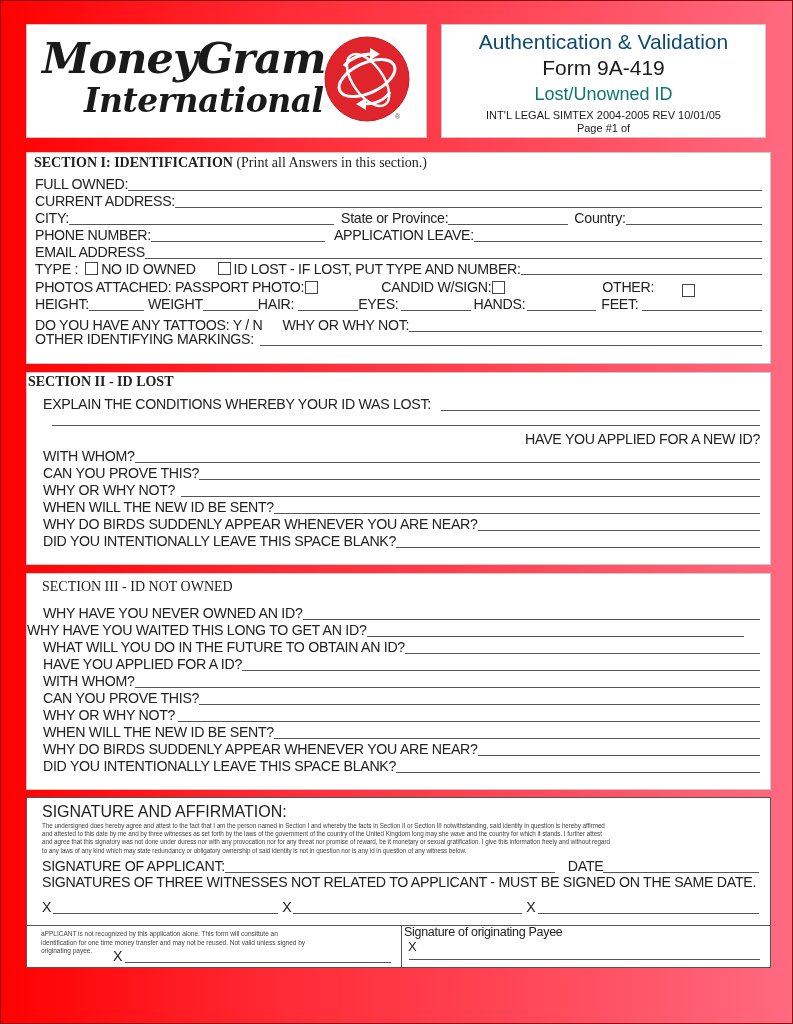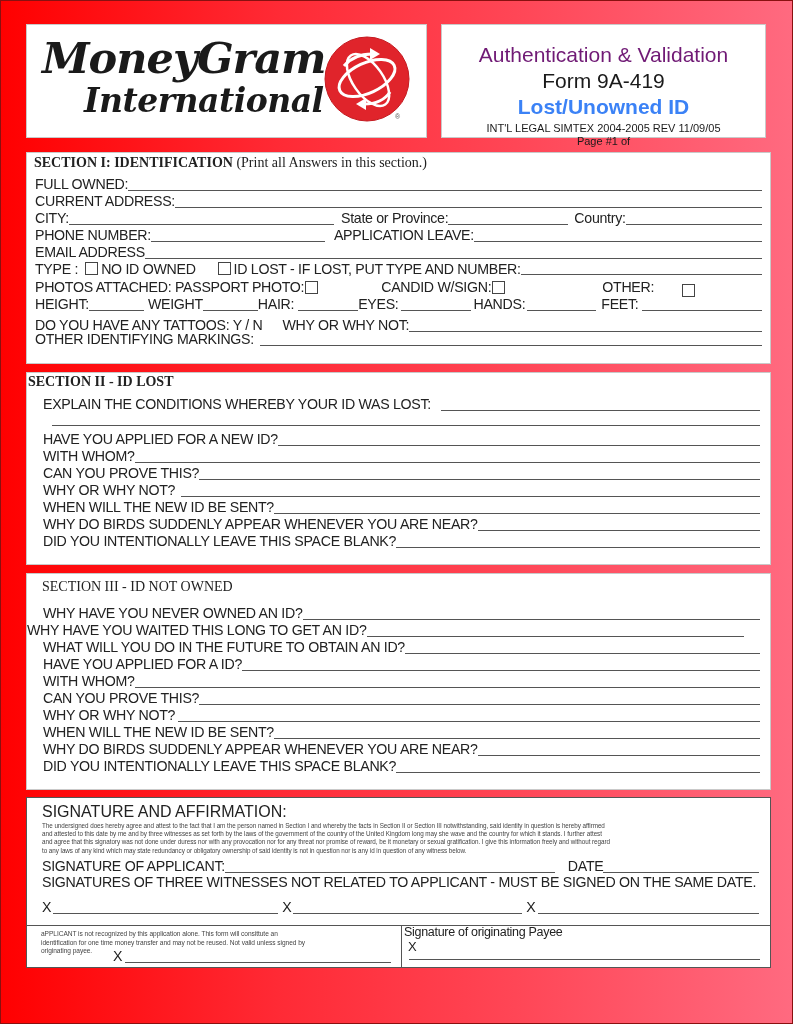--- a/index.html
+++ b/index.html
@@ -23,23 +23,23 @@
     position: absolute; left: 15px; top: 12px;
     font-family: "DejaVu Serif", serif; font-weight: bold; font-style: italic;
     color: #1a1a1a; line-height: 1;
   }
   .logo-line1 { font-size: 43px; letter-spacing: -1px; display: block; }
   .logo-line2 { font-size: 33px; display: block; margin-left: 42px; margin-top: 4px; letter-spacing: -0.5px; }
   .globe {
     position: absolute; left: 297px; top: 11px; width: 86px; height: 86px;
   }
   .reg { position: absolute; left: 368px; top: 88px; font-size: 7px; color: #555; }
-  .t1 { font-size: 21px; line-height: 26px; margin-top: 17px; color: #701a75; }
+  .t1 { font-size: 21px; line-height: 26px; margin-top: 4px; color: #0c4a6e; }
   .t2 { font-size: 21px; line-height: 26px; color: #1a1a1a; }
-  .t3 { font-size: 21px; line-height: 26px; color: #3b82f6; font-weight: bold; }
+  .t3 { font-size: 18px; line-height: 26px; color: #0f766e; }
   .t4 { font-size: 11px; line-height: 13px; margin-top: 2px; color: #1a1a1a; }
   .t5 { font-size: 11px; line-height: 13px; color: #1a1a1a; }
 
   
   #sec1 { left: 25px; top: 151px; width: 745px; height: 212px; }
   #sec2 { left: 25px; top: 371px; width: 745px; height: 193px; }
   #sec3 { left: 25px; top: 572px; width: 745px; height: 217px; }
   #sec4 { left: 25px; top: 796px; width: 745px; height: 171px; border: 1px solid #555; }
 
   .sec-title {
@@ -88,21 +88,21 @@
     <path d="M66 56 Q58 68 40 68" fill="none" stroke="#fff" stroke-width="3"></path>
     <polygon points="42,62 32,68 42,74" fill="#fff"></polygon>
   </svg>
   <span class="reg">®</span>
 </div>
 
 <div class="panel" id="title-panel">
   <div class="t1">Authentication &amp; Validation</div>
   <div class="t2">Form 9A-419</div>
   <div class="t3">Lost/Unowned ID</div>
-  <div class="t4">INT'L LEGAL SIMTEX 2004-2005 REV 11/09/05</div>
+  <div class="t4">INT'L LEGAL SIMTEX 2004-2005 REV 10/01/05</div>
   <div class="t5">Page #1 of</div>
 </div>
 
 <div class="panel" id="sec1">
   <div class="sec-title" style="left:7px; top:2px;">
     <span>SECTION I: IDENTIFICATION</span>
     <span class="normal">(Print all Answers in this section.)</span>
   </div>
 
   <div class="row" style="left:8px; top:23px; width:727px;">
@@ -175,21 +175,21 @@
 <div class="panel" id="sec2">
   <div class="sec-title" style="left:1px; top:1px;">SECTION II -  ID LOST</div>
 
   <div class="row" style="left:16px; top:23px; width:717px;">
     <span class="lbl">EXPLAIN THE CONDITIONS WHEREBY YOUR ID WAS LOST:</span>
     <span class="line grow" style="margin-left:10px;"></span>
   </div>
   <div class="row" style="left:25px; top:40px; width:708px;">
     <span class="line grow"></span>
   </div>
-  <div class="row" style="left:16px; top:58px; width:717px;">
+  <div class="row" style="left:16px; top:58px; width:717px;flex-direction:column;">
     <span class="lbl">HAVE YOU APPLIED FOR A NEW ID?</span>
     <span class="line grow"></span>
   </div>
   <div class="row" style="left:16px; top:75px; width:717px;">
     <span class="lbl">WITH WHOM?</span>
     <span class="line grow"></span>
   </div>
   <div class="row" style="left:16px; top:92px; width:717px;">
     <span class="lbl">CAN YOU PROVE THIS?</span>
     <span class="line grow"></span>

